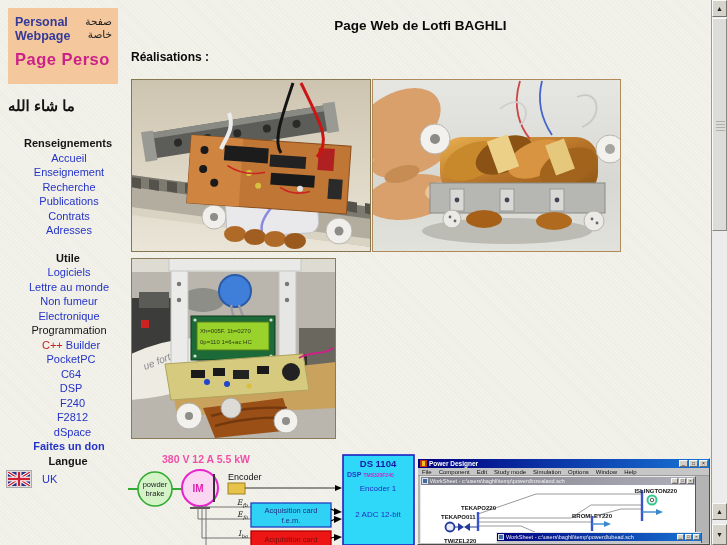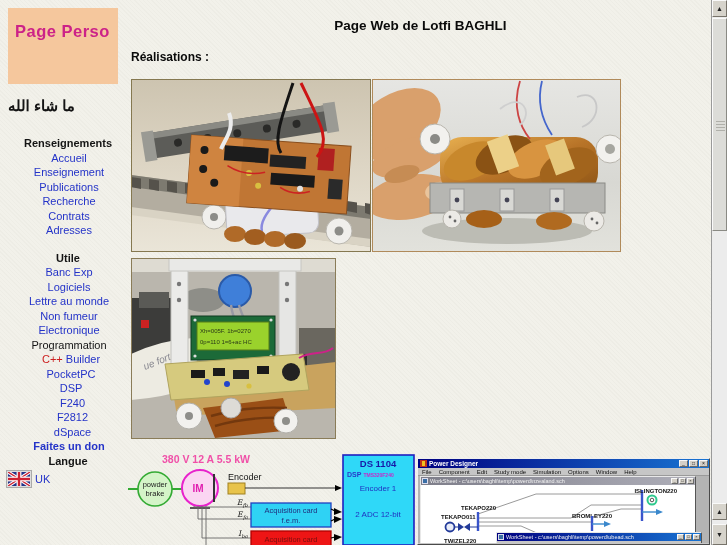--- a/index.html
+++ b/index.html
@@ -27,21 +27,21 @@
   .nav-head { font-weight:bold; color:#141414; }
   .nav-head.gap { margin-top:13px; }
   .nav-item a { color:#2433c8; text-decoration:none; cursor:pointer;margin-top:8px; }
   .nav-item { padding-left:2px; white-space:nowrap; }
   .nav-item.ind1 { padding-left:6px; }
   .nav-item.ind2 { padding-left:9px; }
   .nav-item .red { color:#cc2020; }
   .nav-item.plain { color:#141414; }
   .nav-item.bold a { font-weight:bold; }
   .italic { font-style:italic; }
-  #flag-row { display:flex; align-items:center; gap:3px; margin-top:2px; }
+  #flag-row { display:flex; align-items:center; gap:10px; margin-top:2px; }
   #flag-btn { border:1px solid #aaa; background:#ddd; padding:1px; display:inline-block; line-height:0; }
 
   
   #main-title { left:130px; top:18px; width:581px; text-align:center; font-weight:bold; font-size:13.5px; color:#0a0a0a; }
   #realisations { left:131px; top:50px; font-weight:bold; font-size:12px; color:#0a0a0a; }
   svg text { font-family:"Liberation Sans", sans-serif; }
   .serif-sig { font-family:"DejaVu Serif", serif; font-style:italic; }
 
   
   #pd { left:417px; top:458px; width:293px; height:87px;
@@ -74,43 +74,53 @@
         font-size:7px; text-align:center; line-height:15px; color:#222; }
   #sb-thumb { position:absolute; left:0; top:18px; width:15px; height:213px; background:#dcdcd8;
         border:1px solid; border-color:#fafafa #8a8a84 #8a8a84 #fafafa; }
   #sb-grip { position:absolute; left:3px; top:100px; width:9px; height:12px;
         background-image:repeating-linear-gradient(0deg,#b0b0aa 0 1px, transparent 1px 3px); }
 </style>
 </head>
 <body>
 
 <div class="abs" id="logo">
+  <div class="row">
+    <div class="en">
+      <div>Personal</div>
+      <div>Webpage</div>
+    </div>
+    <div class="ar">
+      <div>صفحة</div>
+      <div>خاصة</div>
+    </div>
+  </div>
   <div class="fr">Page Perso</div>
 </div>
 
 <div class="abs" id="motto">ما شاء الله</div>
 
 <div class="abs" id="nav">
   <div class="nav-head">Renseignements</div>
   <div class="nav-item"><a>Accueil</a></div>
   <div class="nav-item"><a>Enseignement</a></div>
+  <div class="nav-item"><a>Recherche</a></div>
   <div class="nav-item"><a>Publications</a></div>
-  <div class="nav-item"><a>Recherche</a></div>
   <div class="nav-item"><a>Contrats</a></div>
   <div class="nav-item"><a>Adresses</a></div>
 
   <div class="nav-head gap">Utile</div>
-  <div class="nav-item"><a>Banc Exp</a></div>
   <div class="nav-item"><a>Logiciels</a></div>
   <div class="nav-item"><a>Lettre au monde</a></div>
   <div class="nav-item"><a>Non fumeur</a></div>
   <div class="nav-item"><a>Electronique</a></div>
   <div class="nav-item plain">Programmation</div>
   <div class="nav-item ind1"><a><span class="red">C++</span><span> Builder</span></a></div>
   <div class="nav-item ind1"><a>PocketPC</a></div>
+  <div class="nav-item ind1"><a>C64</a></div>
   <div class="nav-item ind1"><a>DSP</a></div>
   <div class="nav-item ind2"><a>F240</a></div>
   <div class="nav-item ind2"><a>F2812</a></div>
   <div class="nav-item ind2"><a>dSpace</a></div>
   <div class="nav-item bold"><a>Faites un don</a></div>
 
   <div class="nav-head">Langue</div>
   <div id="flag-row">
     <span id="flag-btn"><svg width="22" height="14" viewBox="0 0 22 14">
       <rect width="22" height="14" fill="#223388"></rect>

